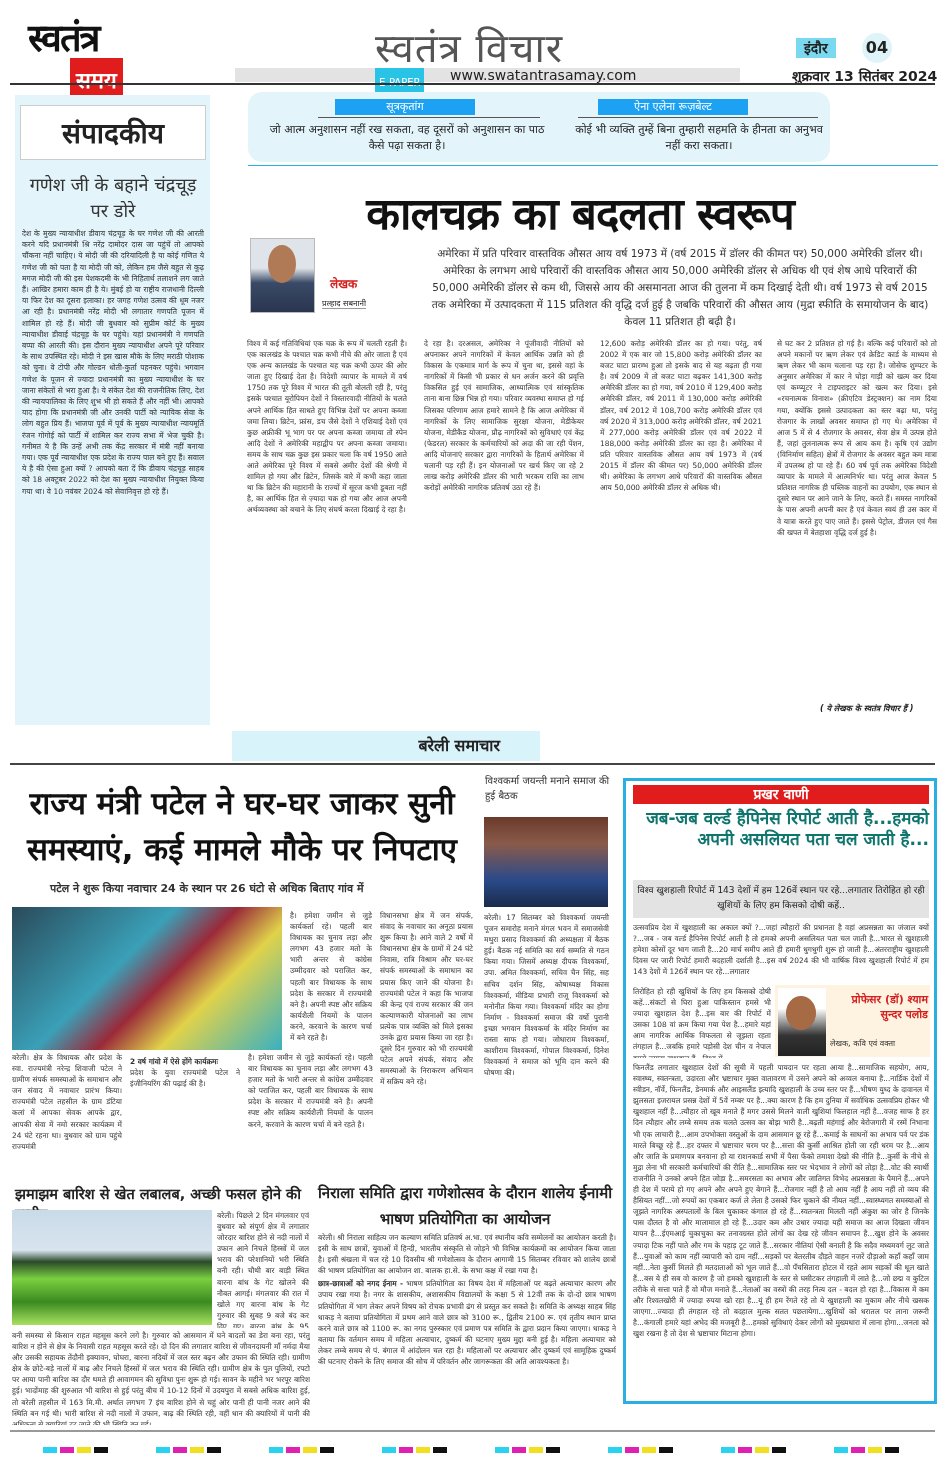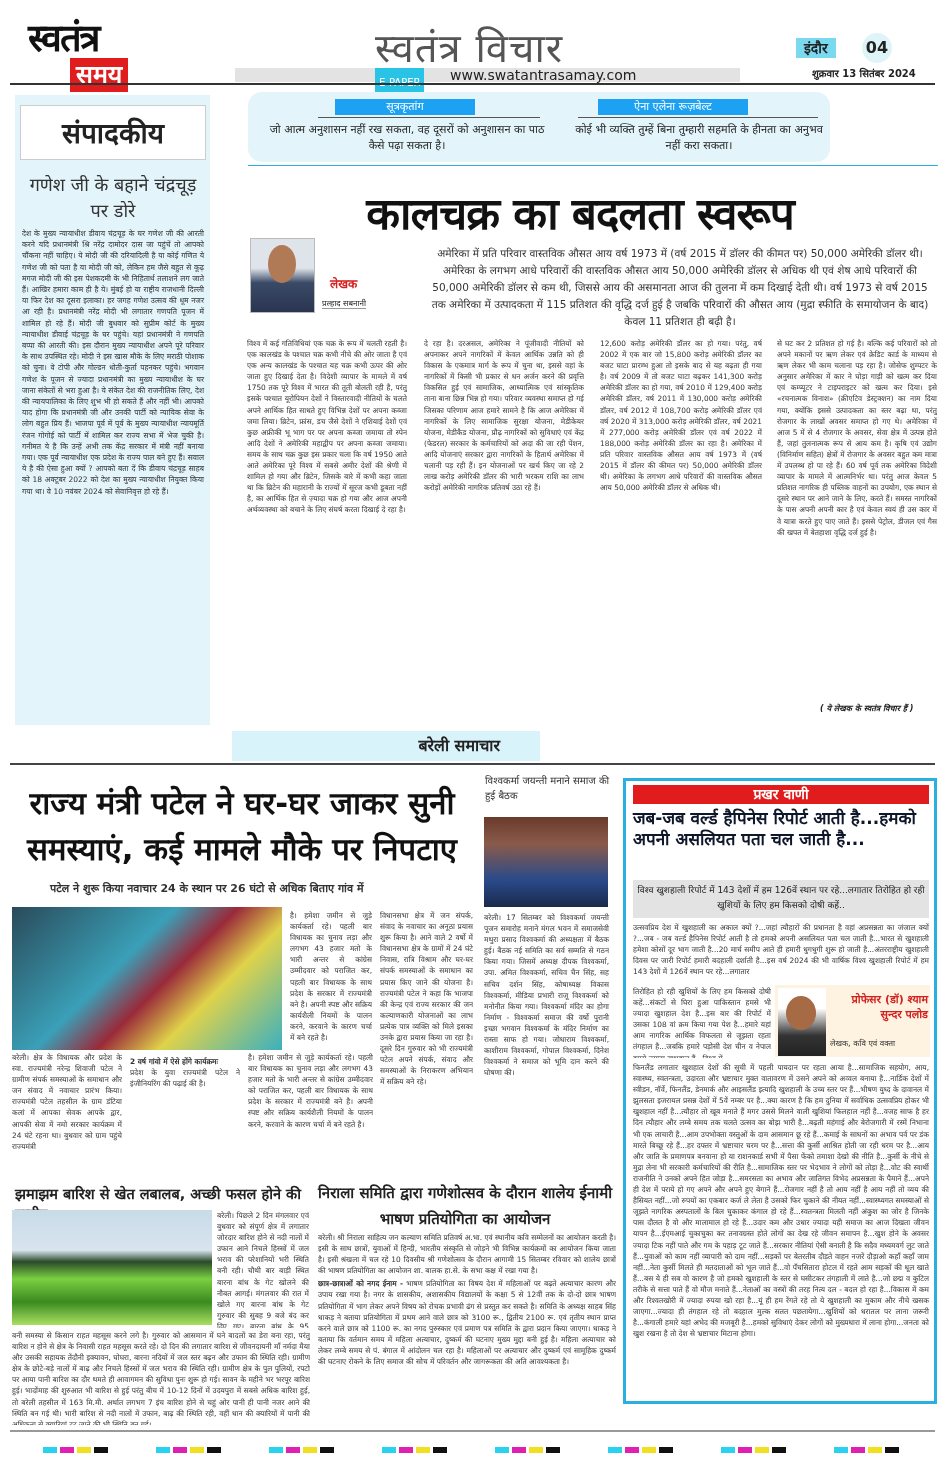--- a/index.html
+++ b/index.html
@@ -1,26 +1,26 @@
 <!DOCTYPE html>
 <html><head>
 <meta charset="utf-8">
 <style>
 *{box-sizing:border-box;margin:0;padding:0}
 body{width:945px;height:1468px;background:#fff;font-family:"DejaVu Sans","Liberation Sans",sans-serif;color:#222;position:relative;overflow:hidden}
 .abs{position:absolute}
 .logo-top{left:28px;top:18px;font-size:38px;font-weight:bold;color:#111;letter-spacing:-2px;line-height:40px}
-.logo-bot{left:70px;top:58px;background:#e01c1c;color:#fff;font-size:25px;font-weight:bold;padding:4px 6px;line-height:26px}
+.logo-bot{left:70px;top:58px;background:#e01c1c;color:#fff;font-size:22px;font-weight:bold;padding:10px 6px;line-height:26px}
 .masthead{left:375px;top:25px;font-size:40px;color:#555;line-height:46px;letter-spacing:1px}
 .epaper-bar{left:235px;top:68px;width:505px;height:14px;background:#e3e3e3}
 .epaper-tag{left:375px;top:68px;background:#29c3e6;color:#fff;font-size:10px;padding:8px 4px;line-height:14px}
 .epaper-url{left:450px;top:68px;font-size:14px;color:#222;line-height:14px}
 .city{left:796px;top:38px;background:#7ad8ef;font-size:14px;padding:0 8px;line-height:20px;font-weight:bold}
 .pageno{left:862px;top:33px;width:30px;height:30px;border-radius:50%;background:#dff4f9;font-size:16px;font-weight:bold;text-align:center;line-height:30px}
-.date{left:812px;top:66px;font-size:10px;font-weight:bold}
+.date{left:792px;top:66px;font-size:14px;font-weight:bold}
 .rule-top{left:10px;top:83px;width:925px;height:2px;background:#333}
 .quote-box{left:248px;top:92px;width:582px;height:70px;background:#e3f5fb;border-radius:14px}
 .q-tag{background:#1da1f2;color:#fff;font-size:11px;text-align:center;line-height:16px}
 .q-line{height:1px;background:#555}
 .q-text{font-size:11px;text-align:center;line-height:16px;color:#222}
 .sidebar{left:15px;top:95px;width:195px;height:630px;background:#e3f5fb}
 .samp-box{left:20px;top:105px;width:186px;height:55px;background:#fff;border:1px solid #ccc;font-size:28px;font-weight:bold;text-align:center;line-height:55px}
 .side-head{left:20px;top:172px;width:186px;font-size:18px;text-align:center;line-height:26px;color:#333}
 .side-body{left:22px;top:228px;width:182px;font-size:7.5px;line-height:11.2px;color:#333;text-align:justify}
 .main-title{left:300px;top:182px;width:560px;font-size:44px;font-weight:bold;text-align:center;color:#111;letter-spacing:-1px}
@@ -32,21 +32,21 @@
 .colt{font-size:7.4px;line-height:11.1px;text-align:justify;color:#333}
 .section-band{left:232px;top:731px;width:308px;height:30px;background:#d9f3fa;font-size:16px;font-weight:bold;text-align:right;padding-right:40px;line-height:30px}
 .rule-mid{left:10px;top:763px;width:925px;height:2px;background:#444}
 .big-head{left:12px;top:780px;width:460px;font-size:31px;font-weight:bold;line-height:46px;text-align:center;color:#111}
 .sub-head{left:50px;top:880px;font-size:11px;color:#333;font-weight:bold}
 .photo-main{left:12px;top:907px;width:270px;height:143px;background:linear-gradient(135deg,#2a4a5a 0%,#3aa0b8 40%,#9a2a3a 55%,#e0d24a 70%,#3ab0c0 100%)}
 .vish-head{left:485px;top:773px;width:125px;font-size:10px;line-height:15px;color:#333}
 .vish-photo{left:484px;top:817px;width:124px;height:90px;background:linear-gradient(180deg,#6a3a2a 0%,#8a5a4a 30%,#2a4a8a 70%,#1a2a4a 100%)}
 .prakhar{left:623px;top:778px;width:314px;height:626px;border:3px solid #29b0e0;background:#fff}
 .prakhar-tag{left:633px;top:785px;width:296px;height:19px;background:#e01c1c;color:#fff;font-size:14px;text-align:center;line-height:19px;font-weight:bold}
-.prakhar-head{left:633px;top:808px;width:296px;font-size:17px;font-weight:bold;text-align:left;line-height:21px;color:#0f172a}
+.prakhar-head{left:633px;top:808px;width:296px;font-size:17px;font-weight:bold;text-align:right;line-height:21px;color:#0f766e}
 .prakhar-sub{left:633px;top:880px;width:296px;height:38px;background:#e3e3e3;font-size:9px;text-align:center;line-height:15px;color:#222;padding-top:3px}
 .prof-box{left:775px;top:985px;width:155px;height:72px;background:#fdf3e0}
 .prof-photo{left:778px;top:988px;width:48px;height:68px;background:linear-gradient(#fff 0,#fff 30%,#333 70%,#222 100%)}
 .prof-face{left:786px;top:996px;width:30px;height:34px;border-radius:50%;background:#a66a45}
 .prof-name{left:828px;top:992px;width:100px;font-size:11px;color:#d42020;font-weight:bold;text-align:right;line-height:15px}
 .prof-role{left:830px;top:1037px;font-size:8px;color:#333}
 .rain-head{left:15px;top:1183px;width:300px;font-size:14.5px;font-weight:bold;color:#222}
 .rain-photo{left:12px;top:1210px;width:200px;height:115px;background:linear-gradient(180deg,#c9dbe8 0%,#d8e4ee 35%,#2a4a2a 45%,#7ad040 60%,#3a8a20 80%,#a8e060 100%)}
 .nirala-head{left:315px;top:1180px;width:300px;font-size:15px;font-weight:bold;color:#222;text-align:center;line-height:26px}
 .cmyk{left:0;top:1438px;width:945px;height:8px}

